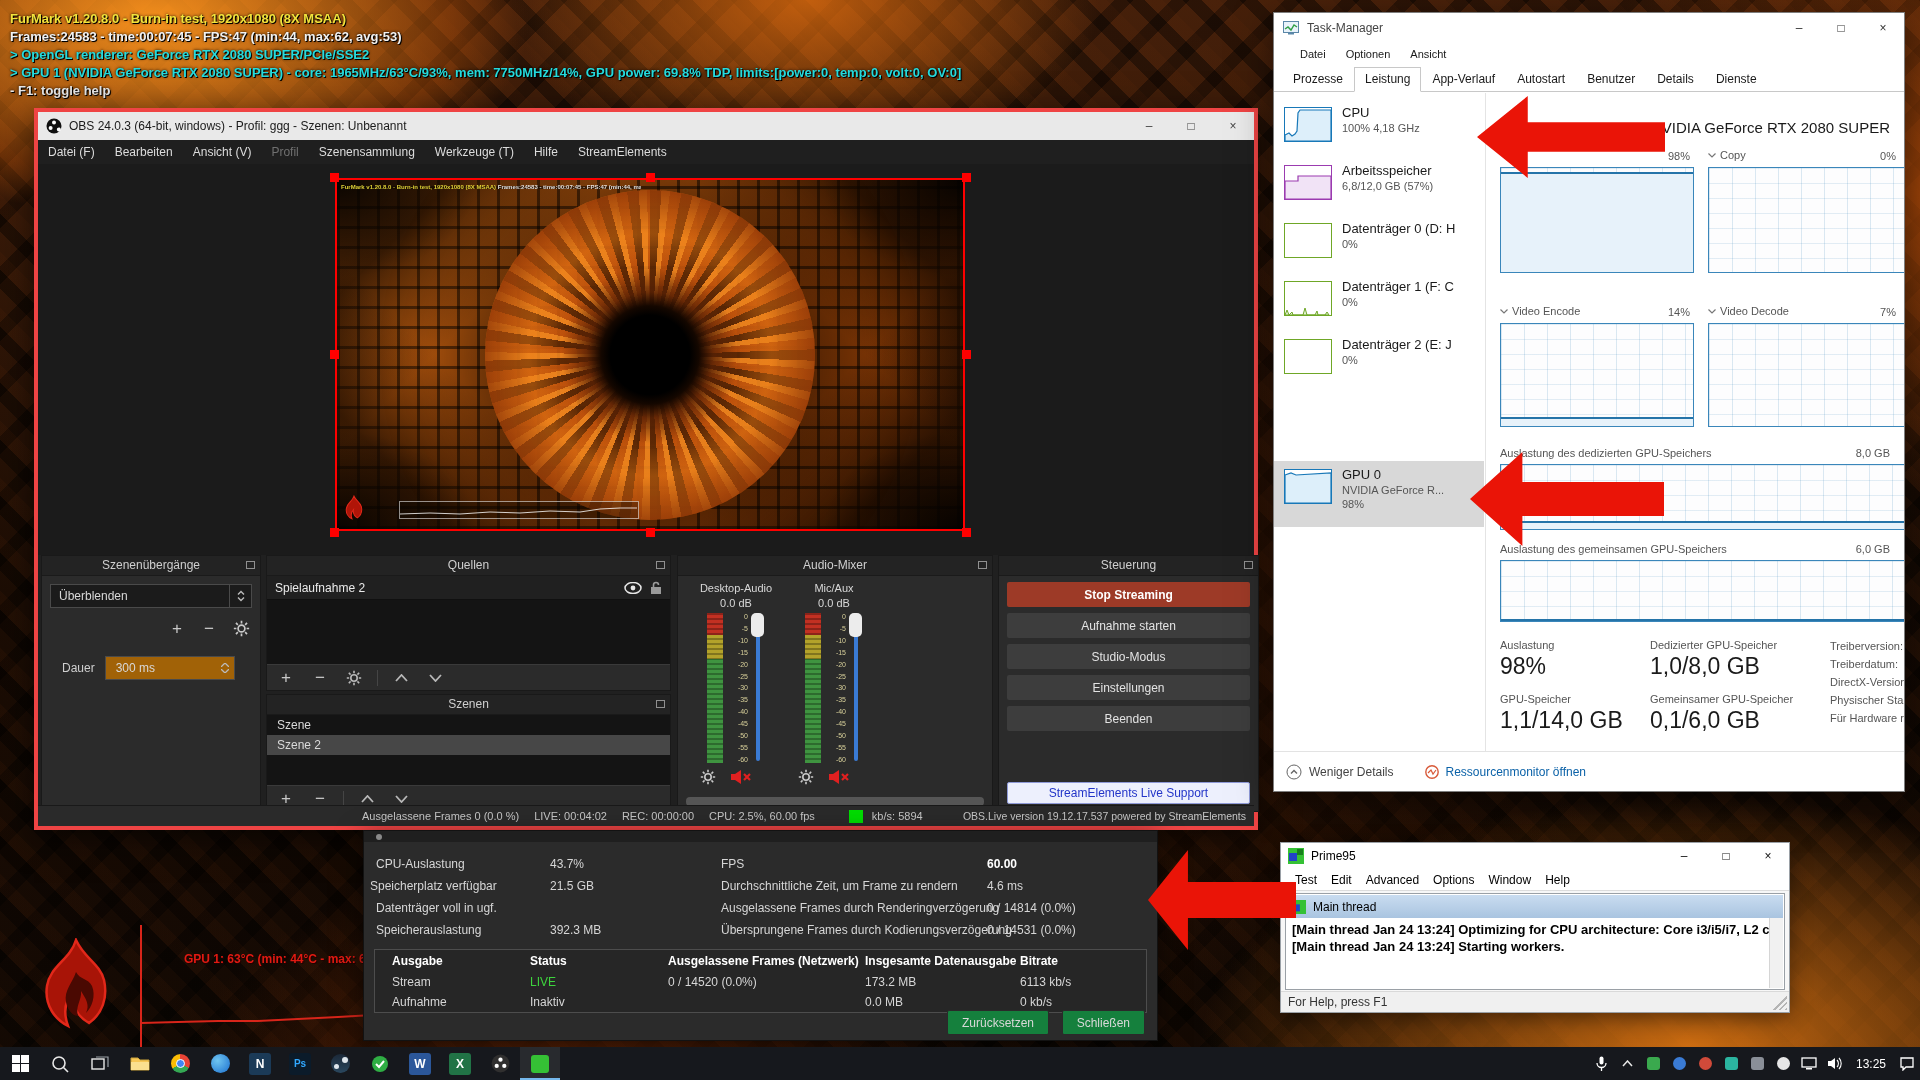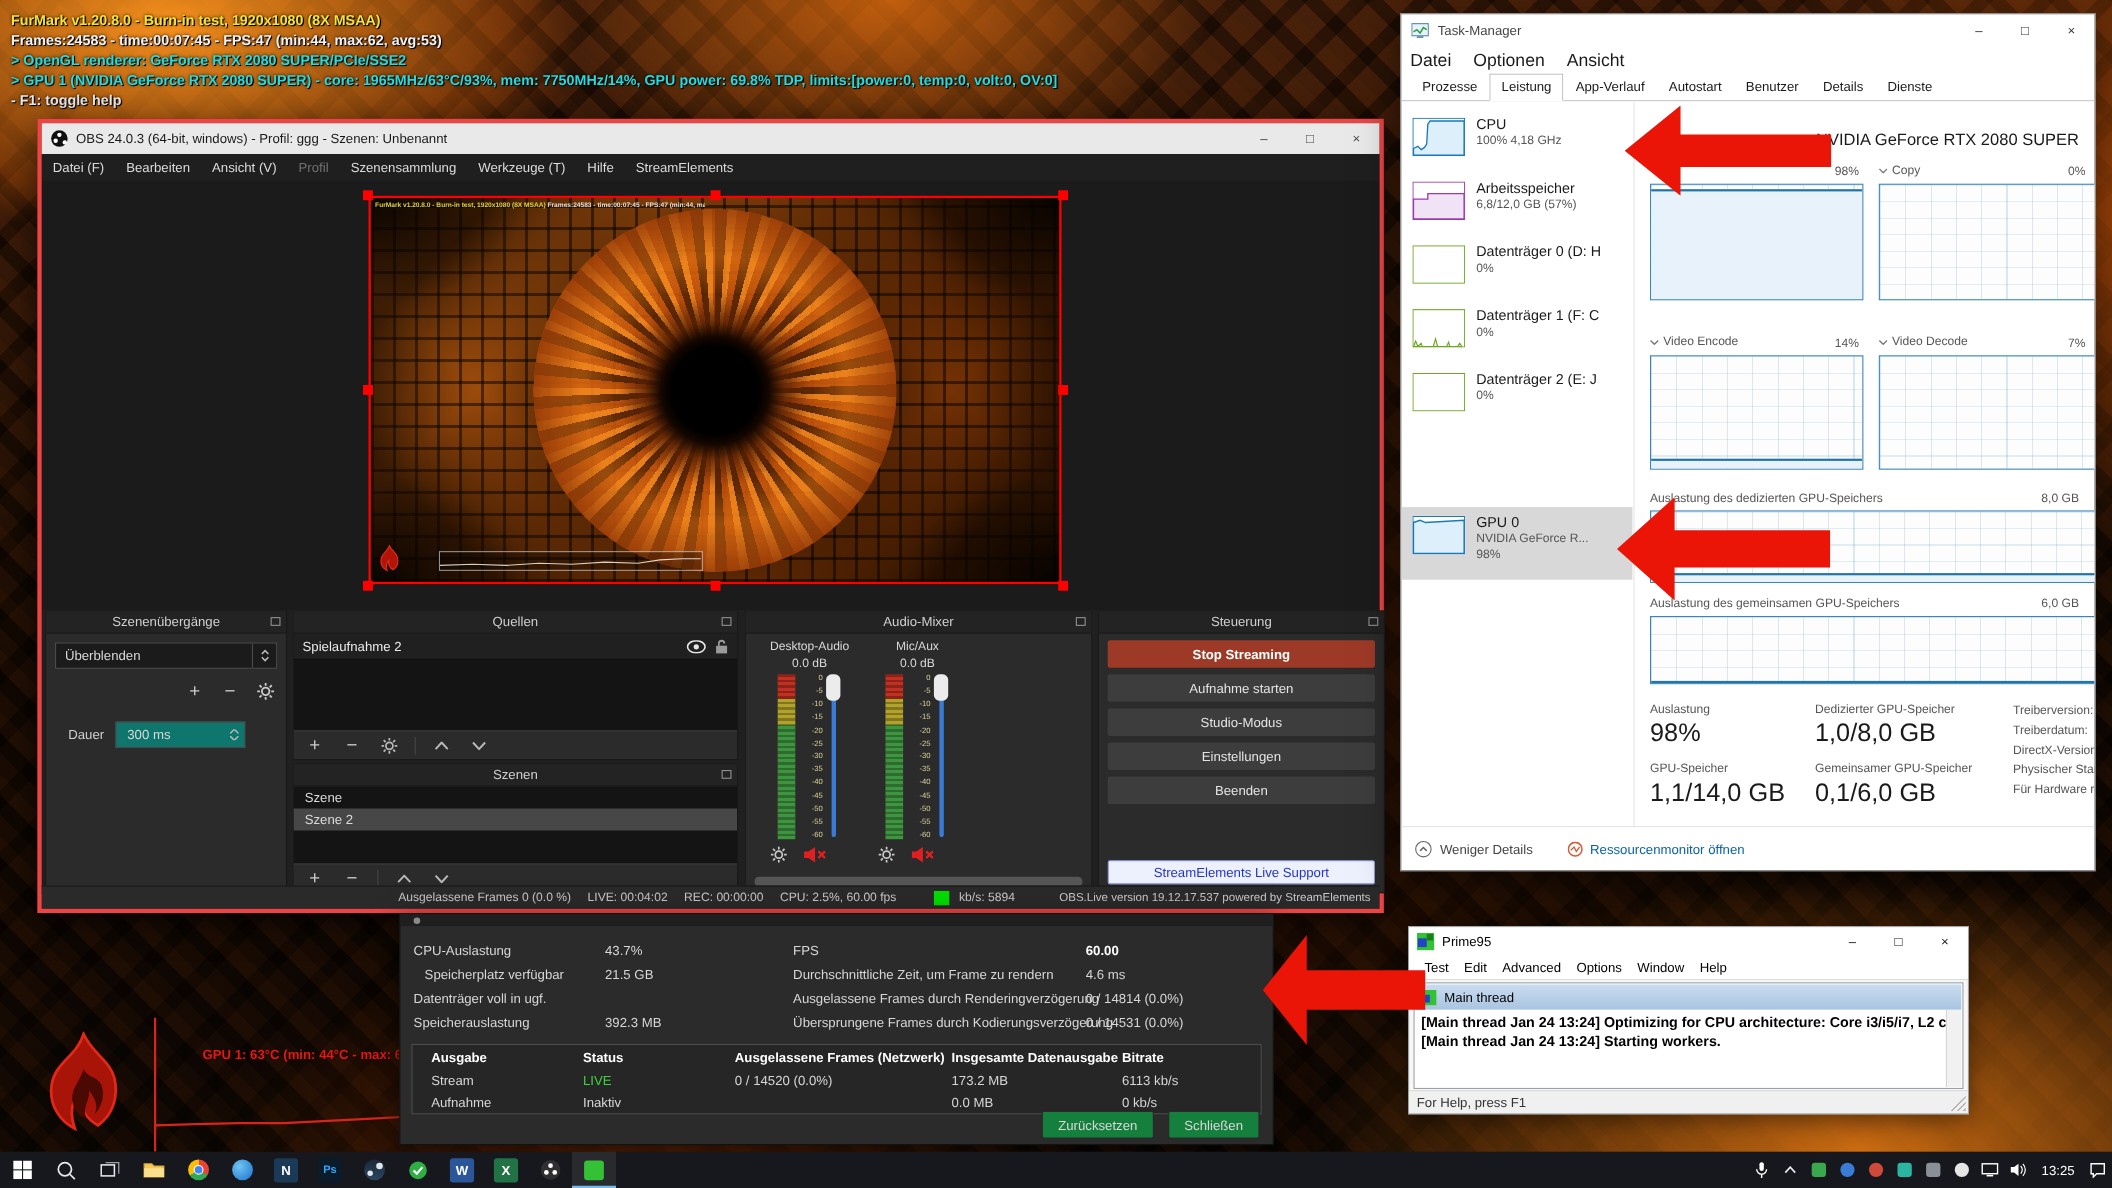--- a/index.html
+++ b/index.html
@@ -67,21 +67,21 @@
   #d-trans{left:3px;width:220px}
   #d-src{left:228px;width:405px;height:136px;bottom:auto}
   #d-scn{left:228px;top:139px;width:405px}
   #d-mix{left:639px;width:316px}
   #d-ctl{left:960px;width:261px}
   .combo{position:absolute;left:8px;top:28px;right:8px;height:24px;background:#1b1b1b;border:1px solid #4a4a4a;color:#d8d8d8;font-size:12px;line-height:22px;padding-left:8px}
   .combo .arr{position:absolute;right:0;top:0;width:22px;height:100%;border-left:1px solid #4a4a4a;display:flex;align-items:center;justify-content:center}
   .ticon{color:#c9c9c9;font-size:17px;line-height:1;display:inline-flex;align-items:center;justify-content:center;width:22px;height:20px}
   #trans-tools{position:absolute;right:8px;top:62px;display:flex;gap:10px}
   #dauer-row{position:absolute;left:20px;top:100px;display:flex;align-items:center;gap:10px;color:#cfcfcf;font-size:12px}
-  .spin{position:relative;width:118px;height:24px;background:#0f766e;border:1px solid #4a4a4a;color:#d8d8d8;font-size:12px;line-height:22px;padding-left:10px}
+  .spin{position:relative;width:130px;height:24px;background:#a16207;border:1px solid #4a4a4a;color:#d8d8d8;font-size:12px;line-height:22px;padding-left:10px}
   .spin .arr{position:absolute;right:0;top:0;width:18px;height:100%;display:flex;flex-direction:column;align-items:center;justify-content:center;gap:2px}
   .list{position:absolute;left:0;right:0;background:#141414}
   .srow{height:24px;display:flex;align-items:center;color:#eaeaea;font-size:12px;padding:0 8px;background:#202020;border-bottom:1px solid #101010}
   .srow .sp{margin-left:auto;display:flex;gap:8px;align-items:center}
   .dtool{position:absolute;left:0;right:0;bottom:0;height:26px;background:#2b2b2b;border-top:1px solid #3a3a3a;display:flex;align-items:center;padding-left:8px;gap:12px}
   .vdiv{width:1px;height:16px;background:#454545}
   .scrow{height:20px;display:flex;align-items:center;color:#dadada;font-size:12px;padding:0 10px}
   .scrow.sel{background:#474747}
   
   .chan{position:absolute;top:26px;width:100px;color:#d8d8d8;font-size:11px;text-align:center}
@@ -117,21 +117,21 @@
   .tc{position:absolute;white-space:nowrap}
   .thead{font-weight:bold;color:#fff}
   .live-g{color:#3dd33d;font-weight:normal}
   .sbtn{position:absolute;bottom:5px;height:25px;background:#15803d;border:1px solid #2a2a2a;border-radius:2px;color:#d8d8d8;font-size:12px;font-family:inherit;padding:0 14px}
 
   
   #tm{left:1273px;top:12px;width:632px;height:780px;background:#fff;border:1px solid #7e7e7e;z-index:4;color:#222;box-shadow:0 10px 34px rgba(0,0,0,.5)}
   #tm-title{position:absolute;left:0;top:0;right:0;height:30px;display:flex;align-items:center;font-size:12px;color:#444}
   #tm-title .ic{margin:0 8px 0 9px}
   #tm-title .wbtns{margin-left:auto;display:flex;height:100%;color:#333}
-  #tm-menu{position:absolute;left:0;top:30px;height:22px;display:flex;gap:0;font-size:16px;color:#1a1a1a;align-items:flex-end;padding-left:8px}
+  #tm-menu{position:absolute;left:0;top:30px;height:22px;display:flex;gap:0;font-size:11px;color:#1a1a1a;align-items:center;padding-left:26px}
   #tm-menu span{margin-right:20px}
   #tm-tabs{position:absolute;left:0;top:53px;right:0;height:26px;border-bottom:1px solid #c8c8c8;padding-left:8px;font-size:12px}
   .tab{display:inline-block;padding:4px 10px 5px;color:#1a1a1a;border:1px solid transparent;position:relative;top:1px}
   .tab.active{background:#fff;border-color:#c8c8c8;border-bottom-color:#fff}
   #tm-body{position:absolute;left:0;top:80px;right:0;bottom:40px;overflow:hidden}
   .tme{position:absolute;left:0;width:210px;height:58px;padding:5px 0 0 10px}
   .tme.sel{background:#d8d8d8}
   .tme .thumb{position:absolute;left:10px;top:8px;background:#fff}
   .tme .tx{position:absolute;left:68px;top:6px}
   .tmn{font-size:13px;color:#1a1a1a}
@@ -488,21 +488,21 @@
   </div>
 </div>
 
 <div id="stats" class="abs">
   <div class="bar">
       <i></i>
     </div>
 
   <span class="stl" style="left:12px;top:26px">CPU-Auslastung</span>
   <span class="stl" style="left:186px;top:26px">43.7%</span>
-  <span class="stl" style="left:22px;top:48px">Speicherplatz verfügbar</span>
+  <span class="stl" style="left:6px;top:48px">Speicherplatz verfügbar</span>
   <span class="stl" style="left:186px;top:48px">21.5 GB</span>
   <span class="stl" style="left:12px;top:70px">Datenträger voll in ugf.</span>
   <span class="stl" style="left:12px;top:92px">Speicherauslastung</span>
   <span class="stl" style="left:186px;top:92px">392.3 MB</span>
 
   <span class="stl" style="left:357px;top:26px">FPS</span>
   <span class="stl thead" style="left:623px;top:26px">60.00</span>
   <span class="stl" style="left:357px;top:48px">Durchschnittliche Zeit, um Frame zu rendern</span>
   <span class="stl" style="left:623px;top:48px">4.6 ms</span>
   <span class="stl" style="left:357px;top:70px">Ausgelassene Frames durch Renderingverzögerung</span>

